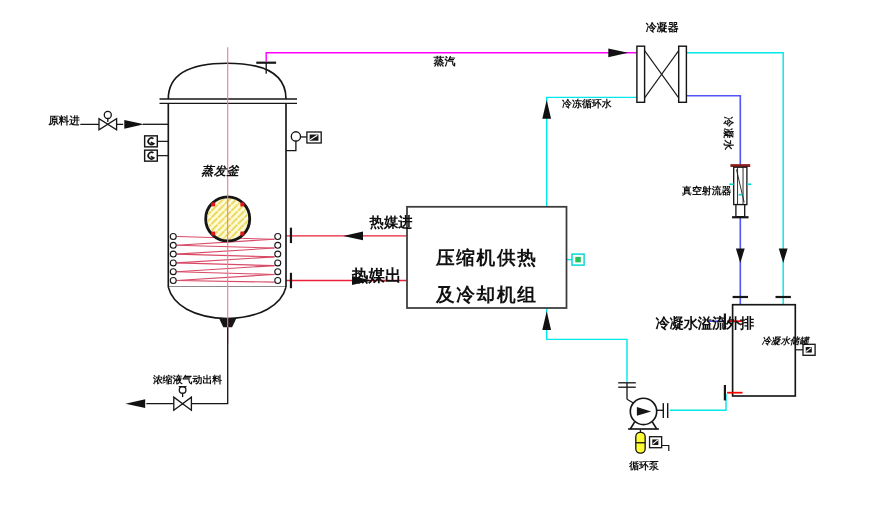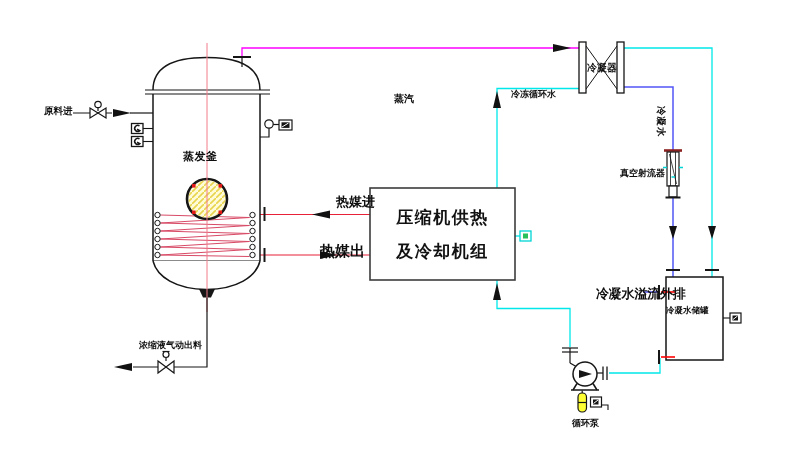--- a/index.html
+++ b/index.html
@@ -2,26 +2,26 @@
 <html><head>
 <meta charset="utf-8">
 <style>
   html,body{margin:0;padding:0;background:#fff;}
   #canvas{position:relative;width:800px;height:459px;background:#ffffff;overflow:hidden;
           font-family:"Liberation Sans","DejaVu Sans",sans-serif;}
   #canvas svg{position:absolute;left:0;top:0;}
   .lbl{position:absolute;font-weight:bold;font-size:9px;color:#0e0e0e;white-space:nowrap;line-height:1.1;}
   .lbl.s7{font-size:13px;letter-spacing:-0.2px;}
   .lbl.s85{font-size:8.5px;}
-  .lbl.s10{font-size:10px;margin-top:42px;}
+  .lbl.s10{font-size:10px;}
   .lbl.s11{font-size:11px;letter-spacing:0.5px;}
-  .lbl.center{text-align:left;}
+  .lbl.center{text-align:right;font-style:italic;}
   .vert{transform:rotate(90deg);transform-origin:top left;font-size:9.5px;letter-spacing:1px;}
   #unitbox-text{position:absolute;left:370px;top:188px;width:145px;height:92px;display:flex;
-    flex-direction:column;justify-content:center;align-items:center;gap:11px;
+    flex-direction:column;justify-content:flex-end;align-items:center;gap:11px;
     font-size:17px;font-weight:bold;letter-spacing:1.5px;color:#111;border-radius:20px;}
 </style>
 </head>
 <body>
 
 <div id="canvas">
 
 <svg width="800" height="459" viewBox="0 0 800 459">
 
   <defs>

